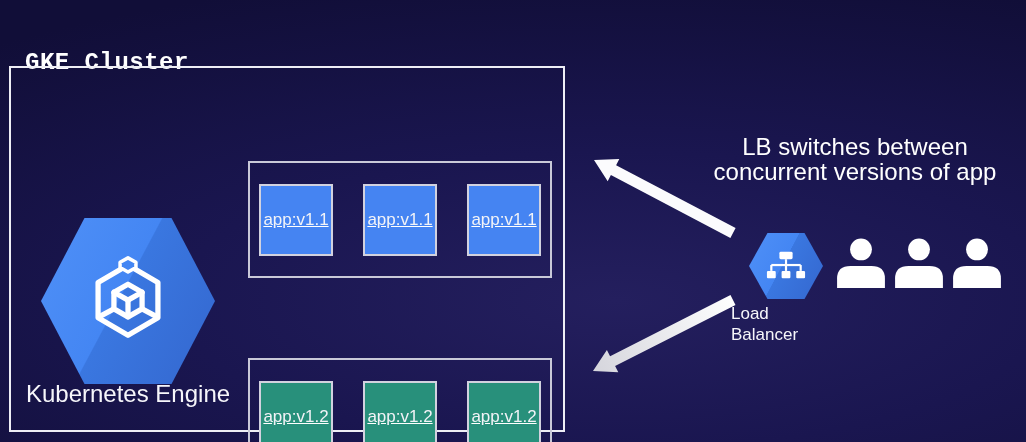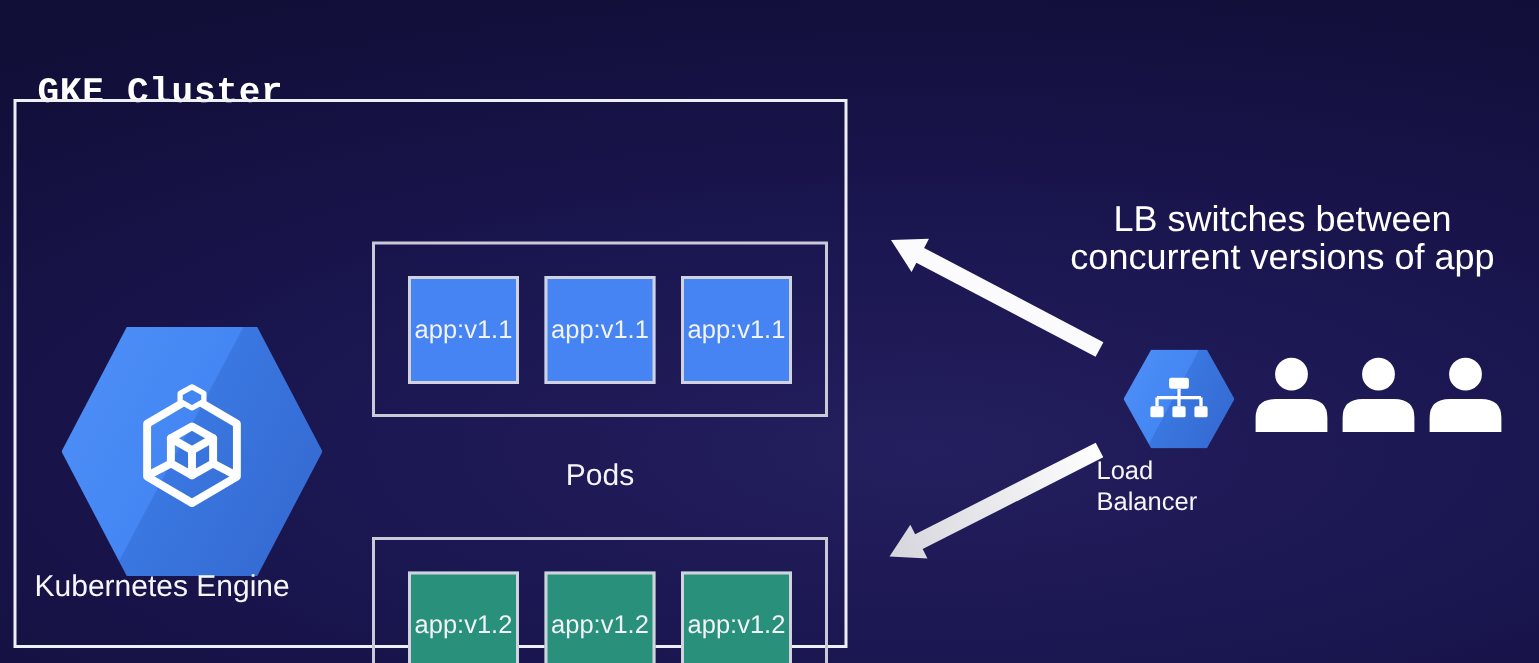--- a/index.html
+++ b/index.html
@@ -16,21 +16,21 @@
     font-family:"Liberation Mono","DejaVu Sans Mono",monospace;
     font-weight:bold;font-size:24px;letter-spacing:0.5px;color:#ffffff;margin-top:25px;
   }
   .cluster-box{
     position:absolute;left:9px;top:66px;width:552px;height:362px;
     border:2px solid #eeeef5;
   }
   .pods-group{
     position:absolute;width:300px;height:113px;
     border:2px solid #c9c9d8;
-    display:flex;justify-content:center;align-items:center;gap:17px;
+    display:flex;justify-content:center;align-items:center;gap:30px;text-decoration:underline;
   }
   .pods-group.v1{left:237px;top:93px;}
   .pods-group.v2{left:237px;top:290px;}
   .pod{
     width:70px;height:68px;border:2px solid #d2d2df;
     display:flex;justify-content:center;align-items:center;
     font-size:17px;color:#f2f3f7;
   }
   .pod-v1{background:#4584f2;}
   .pod-v2{background:#28907b;}
@@ -44,21 +44,21 @@
   .hex-shape{
     width:100%;height:100%;
     clip-path:polygon(0% 50%, 25% 0%, 75% 0%, 100% 50%, 75% 100%, 25% 100%);
     background:linear-gradient(118deg, #4f90f7 0%, #4486f3 46%, #3a77e0 46.5%, #3467cf 100%);
     display:flex;justify-content:center;align-items:center;
   }
   .gke-hex{left:30px;top:150px;width:174px;height:166px;}
   .lb-hex{left:749px;top:233px;width:74px;height:66px;}
   .engine-label{
     position:absolute;left:12px;top:312px;width:210px;
-    text-align:left;font-size:20px;color:#f6f6fa;
+    text-align:center;font-size:24px;color:#f6f6fa;
   }
   .lb-label{
     position:absolute;left:731px;top:303px;width:110px;
     text-align:left;font-size:17px;line-height:21px;color:#f6f6fa;
     white-space:pre-line;
   }
   .annotation{
     position:absolute;left:666px;top:134px;width:378px;
     text-align:center;font-size:24px;line-height:25px;color:#ffffff;
     white-space:pre-line;
@@ -97,21 +97,20 @@
           <span>app:v1.1</span>
         </div>
       <div class="pod pod-v1">
           <span>app:v1.1</span>
         </div>
       <div class="pod pod-v1">
           <span>app:v1.1</span>
         </div>
     </div>
 
-    <div class="pods-label">Pods</div>
 
     <div class="pods-group v2">
       <div class="pod pod-v2">
           <span>app:v1.2</span>
         </div>
       <div class="pod pod-v2">
           <span>app:v1.2</span>
         </div>
       <div class="pod pod-v2">
           <span>app:v1.2</span>

